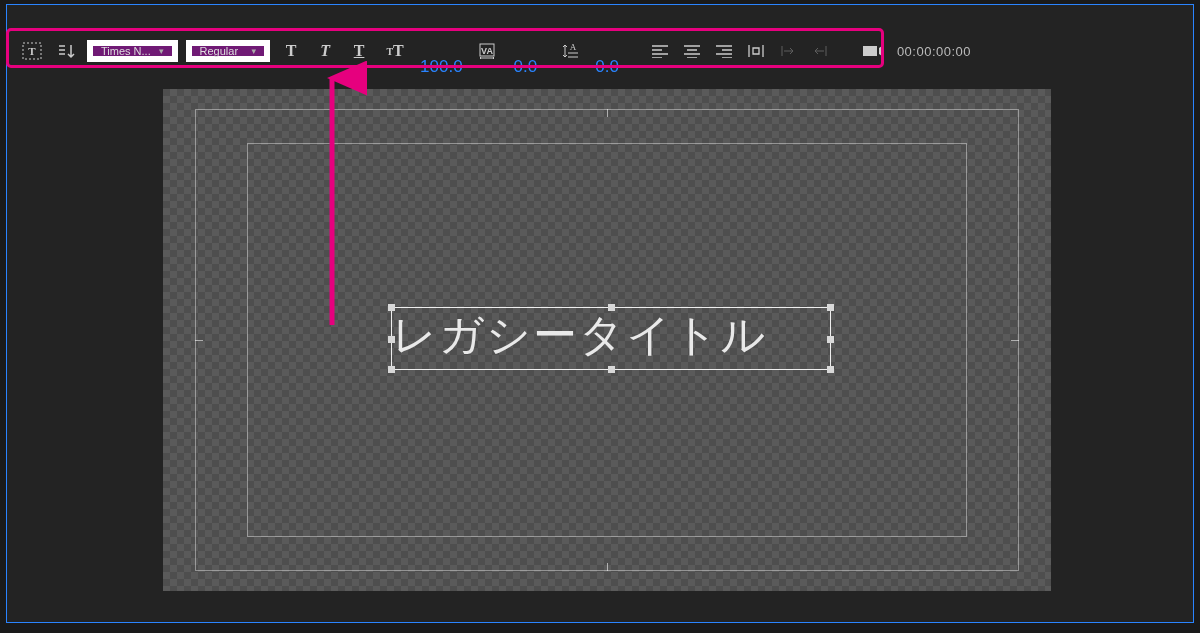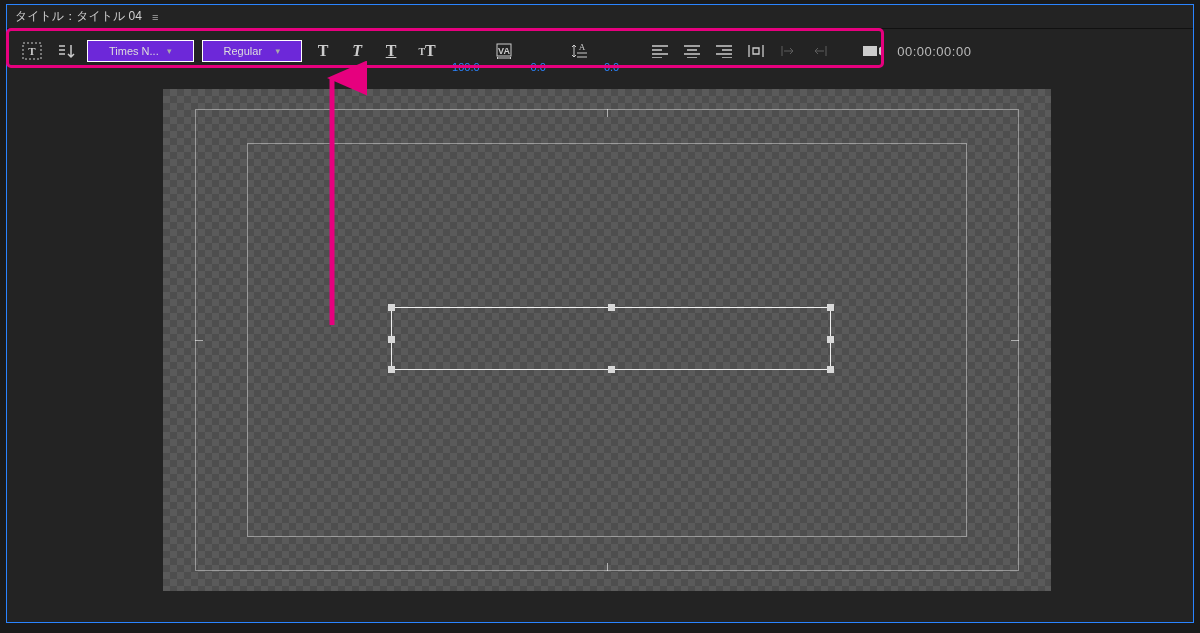--- a/index.html
+++ b/index.html
@@ -66,42 +66,42 @@
     width: 26px;
     height: 26px;
     color: #ccc;
     cursor: pointer;
   }
   .tb-btn svg { display: block; }
   .dropdown {
     display: flex;
     align-items: center;
     height: 22px;
-    background: #6d28d9;
-    border: 1px solid #ffffff;
-    padding: 0 21px;
+    background: #701a75;
+    border: 6px solid #ffffff;
+    padding: 0 8px;
     font-size: 11px;
     color: #ddd;
     cursor: pointer;
   }
   .dropdown .dd-label {
     width: 54px;
     overflow: hidden;
     text-overflow: ellipsis;
     white-space: nowrap;
   }
   .dropdown.wide .dd-label { width: 48px; }
   .dropdown .chev {
     margin-left: 4px;
     font-size: 9px;
     color: #aaa;
   }
   .num-field {
     color: #2a84ff;
-    font-size: 11px;
+    font-size: 17px;
     cursor: ew-resize;
     padding: 0 2px;
     margin-top: 32px;
   }
   .align-group {
     display: flex;
     gap: 6px;
     align-items: center;
     margin-left: 18px;
   }
@@ -191,24 +191,20 @@
     font-size: 16px;
   }
   .ico-italic { font-style: italic; }
   .ico-under { text-decoration: underline; }
 </style>
 </head>
 <body>
 
 <div class="panel">
 
-  <div class="tab-header">
-    <span>タイトル：タイトル 04</span>
-    <span class="menu-glyph">≡</span>
-  </div>
 
   <div class="toolbar">
 
     <div class="tb-btn">
       <svg width="20" height="18" viewBox="0 0 20 18">
           <rect x="1" y="1" width="18" height="16" fill="none" stroke="#ccc" stroke-dasharray="2 2"></rect>
           <text x="10" y="13" text-anchor="middle" fill="#ccc" font-size="11" font-family="serif" font-weight="bold">T</text>
         </svg>
     </div>
 
@@ -309,20 +305,21 @@
   <div class="canvas-area">
     <div class="safe-outer">
       <div class="tick top-t"></div>
         <div class="tick bot-t"></div>
       <div class="tick left-t"></div>
         <div class="tick right-t"></div>
     </div>
     <div class="safe-inner"></div>
 
     <div class="text-box">
+      <span class="title-text">レガシータイトル</span>
       <div class="handle h-tl"></div>
       <div class="handle h-tm"></div>
       <div class="handle h-tr"></div>
       <div class="handle h-ml"></div>
       <div class="handle h-mr"></div>
       <div class="handle h-bl"></div>
       <div class="handle h-bm"></div>
       <div class="handle h-br"></div>
     </div>
   </div>

